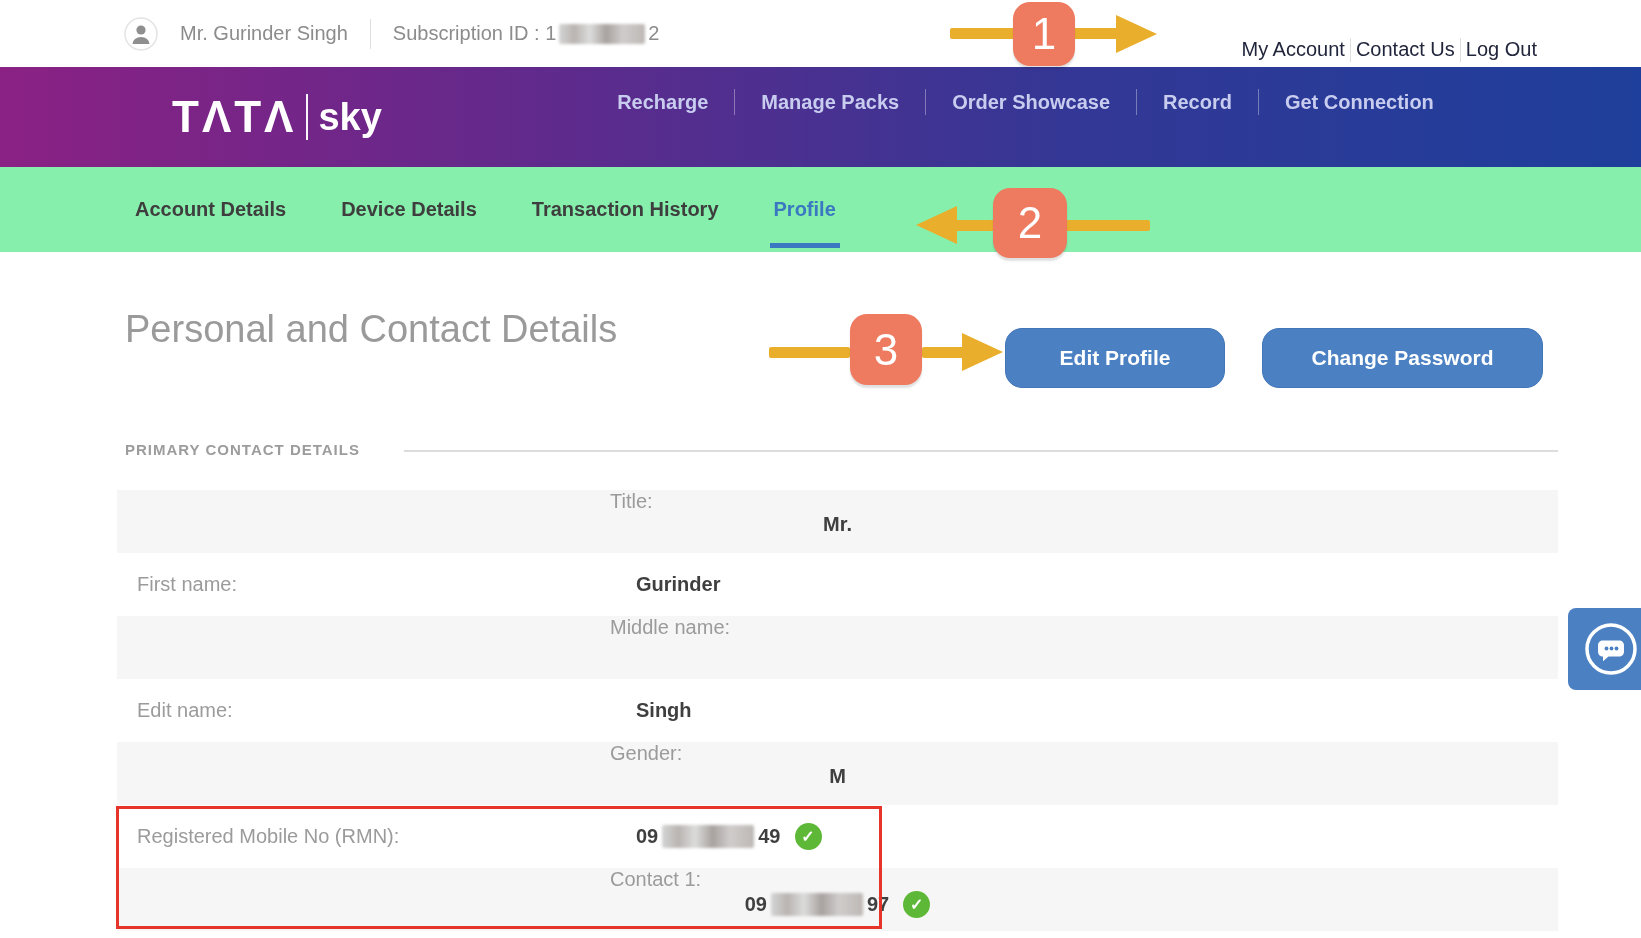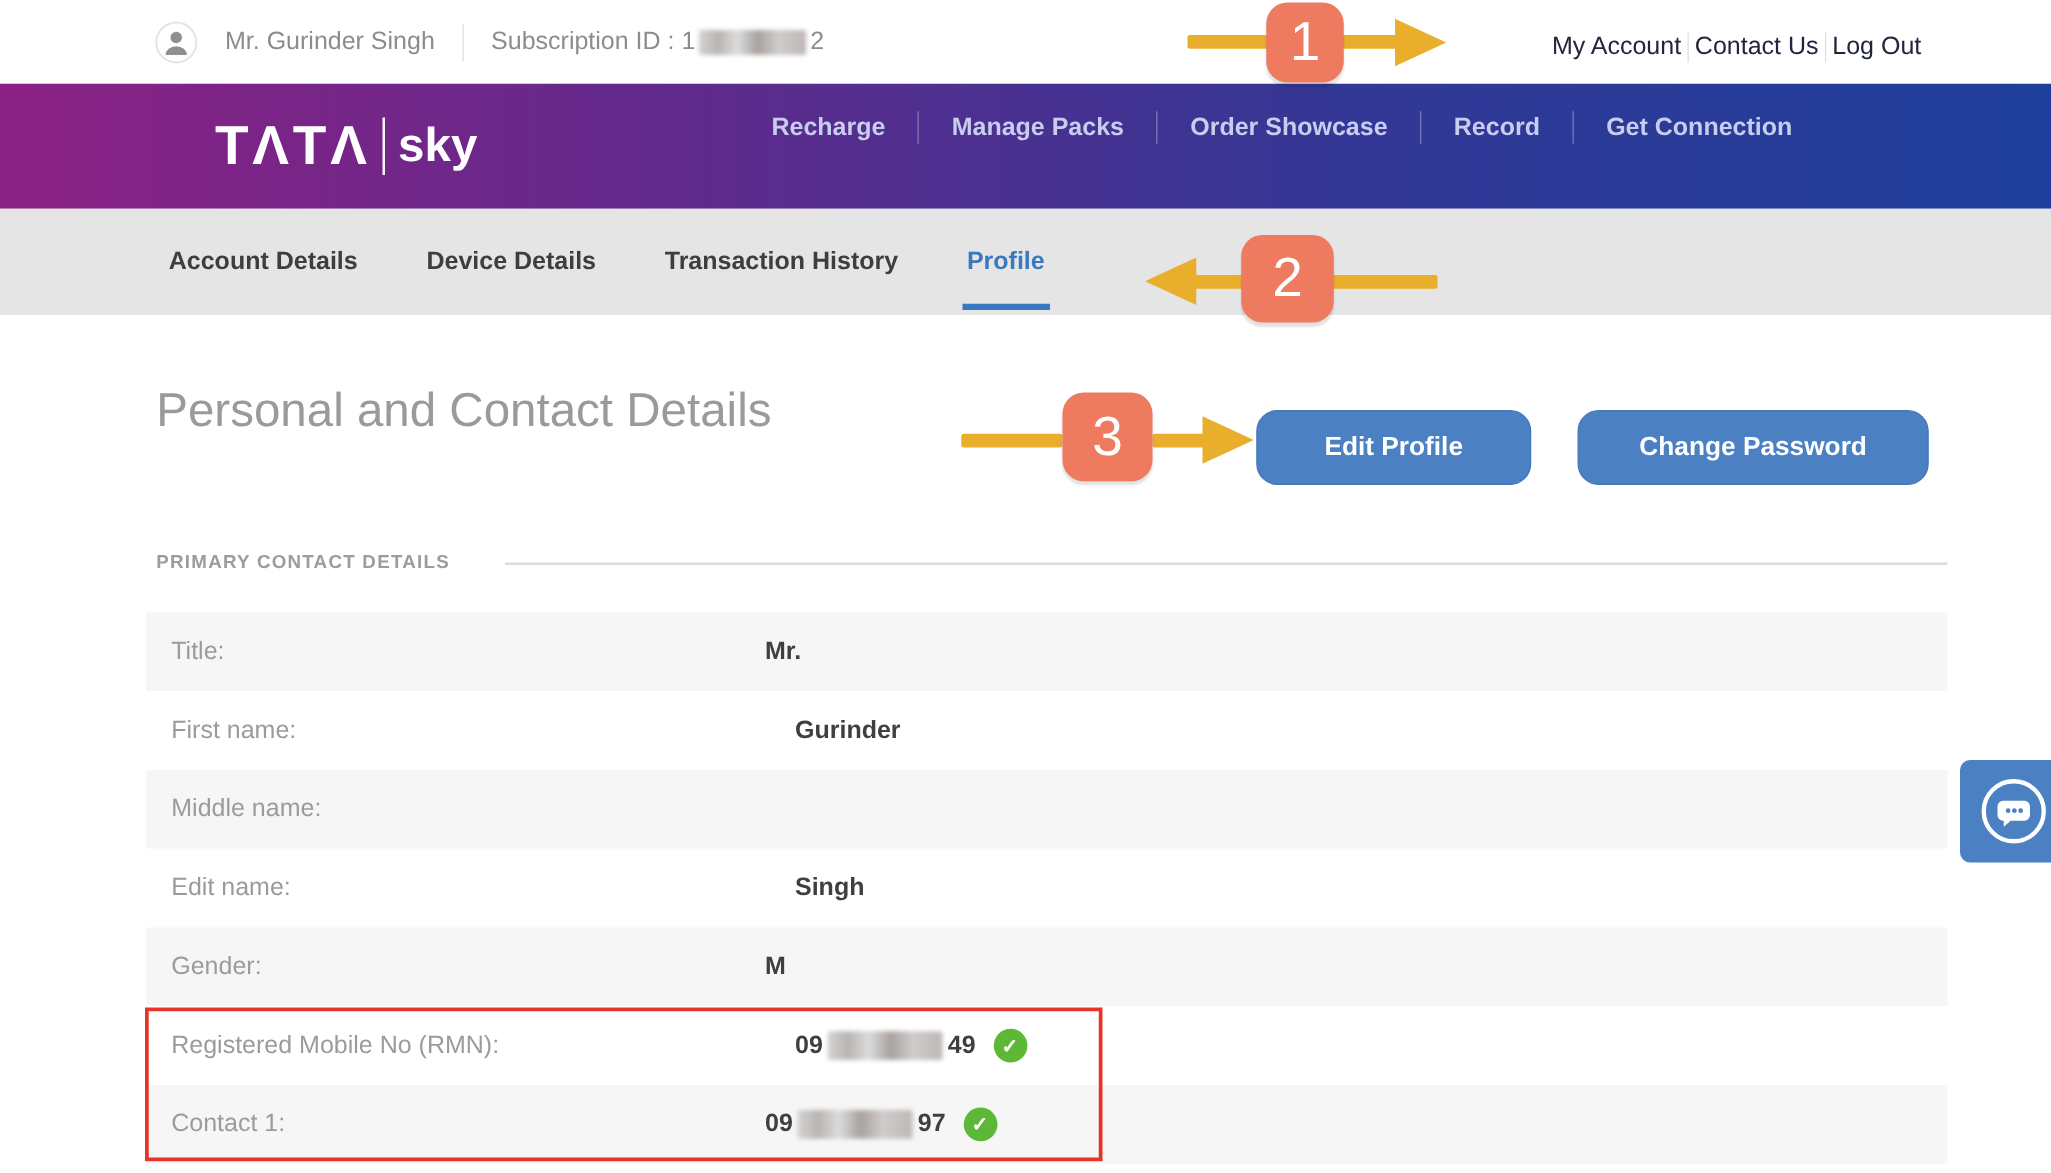--- a/index.html
+++ b/index.html
@@ -5,59 +5,59 @@
   html,body{margin:0;padding:0;background:#fff;}
   *{box-sizing:border-box;font-family:"Liberation Sans",sans-serif;}
   #page{position:relative;width:1641px;height:938px;background:#fff;overflow:hidden;}
 
   
   .topbar{position:absolute;left:0;top:0;width:1641px;height:67px;background:#fff;}
   .topbar-left{position:absolute;left:124px;top:0;height:67px;display:flex;align-items:center;gap:22px;}
   .user-name{font-size:20px;color:#8c8c8c;}
   .sub-line{font-size:20px;color:#8c8c8c;display:flex;align-items:center;justify-content:space-between;}
   .vsep-light{width:1px;height:30px;background:#dedede;}
-  .topbar-right{position:absolute;right:104px;top:4px;height:67px;display:flex;align-items:center;gap:5px;}
+  .topbar-right{position:absolute;right:104px;top:16px;height:67px;display:flex;align-items:center;gap:5px;}
   .top-link{font-size:20px;color:#22263c;font-weight:400;cursor:pointer;}
   .topbar-right .vsep-light{height:24px;}
   .blur-chip{display:inline-block;border-radius:2px;
     background:linear-gradient(90deg,#d4d4d4 0%,#b9b4b1 18%,#dcdcdc 36%,#a8a29f 55%,#cfcccb 74%,#bdb8b5 100%);
     filter:blur(1.6px);}
   .blur-chip.sub{width:86px;height:20px;margin:0 3px;vertical-align:-3px;}
   .blur-chip.phone{width:92px;height:23px;margin:0 4px;}
 
   
   .navbar{position:absolute;left:0;top:67px;width:1641px;height:100px;
     background:linear-gradient(90deg,#8b2184 0%,#64298b 30%,#343795 65%,#1e3f9b 100%);}
   .logo{position:absolute;left:130px;top:0;height:100px;display:flex;align-items:center;color:#fff;}
   .logo-tata{font-size:44px;font-weight:700;letter-spacing:3px;margin-left:42px;}
   .logo-divider{width:2px;height:46px;background:#fff;margin:0 10px;opacity:.95;}
   .logo-sky{font-size:38px;font-weight:600;}
   .navbar-menu{position:absolute;left:560px;right:150px;top:0;height:70px;display:flex;align-items:center;justify-content:center;}
   .nav-item{padding:0 26px;font-size:20px;font-weight:700;color:#c8cdf0;cursor:pointer;white-space:nowrap;}
   .vsep-nav{width:1px;height:26px;background:rgba(255,255,255,.35);}
 
   
-  .tabbar{position:absolute;left:0;top:167px;width:1641px;height:85px;background:#e5e5e5;}
+  .tabbar{position:absolute;left:0;top:167px;width:1641px;height:85px;background:#86efac;}
   .tabs{position:absolute;left:135px;top:0;height:85px;display:flex;gap:55px;}
   .tab{position:relative;line-height:85px;font-size:20px;font-weight:700;color:#3e3e3e;cursor:pointer;white-space:nowrap;}
   .tab.active{color:#3a78c2;}
   .tab.active::after{content:"";position:absolute;left:-4px;right:-4px;bottom:4px;height:5px;background:#3a78c2;}
 
   
   .page-title{position:absolute;left:125px;top:308px;font-size:38px;font-weight:400;color:#9a9a9a;}
   .btn{position:absolute;height:60px;background:#4b80c3;border:1px solid #4276b8;border-radius:17px;
     color:#fff;font-size:21px;font-weight:700;display:flex;align-items:center;justify-content:center;cursor:pointer;}
   .btn-edit{left:1005px;top:328px;width:220px;}
   .btn-change{left:1262px;top:328px;width:281px;}
   .section-head{position:absolute;left:125px;top:441px;font-size:15px;font-weight:700;letter-spacing:1px;color:#9c9c9c;}
   .section-line{position:absolute;left:404px;top:450px;width:1154px;height:2px;background:#dcdcdc;}
 
   .details-table{position:absolute;left:117px;top:490px;width:1441px;}
   .row{height:63px;display:flex;align-items:center;}
-  .row-gray{background:#f6f6f6;}
+  .row-gray{background:#f6f6f6;flex-direction:column;}
   .row-white{background:#ffffff;gap:24px;}
   .row-label{width:495px;padding-left:20px;font-size:20px;color:#9b9b9b;}
   .row-value{display:flex;align-items:center;font-size:20px;font-weight:600;color:#3f3f3f;}
   .check{width:27px;height:27px;border-radius:50%;background:#5eb837;color:#fff;font-size:16px;font-weight:700;
     display:flex;align-items:center;justify-content:center;margin-left:14px;}
 
   .red-box{position:absolute;left:116px;top:806px;width:766px;height:123px;border:3px solid #e5352b;pointer-events:none;}
 
   
   .chat-btn{position:absolute;left:1568px;top:608px;width:86px;height:82px;background:#4b80c3;border-radius:8px;

